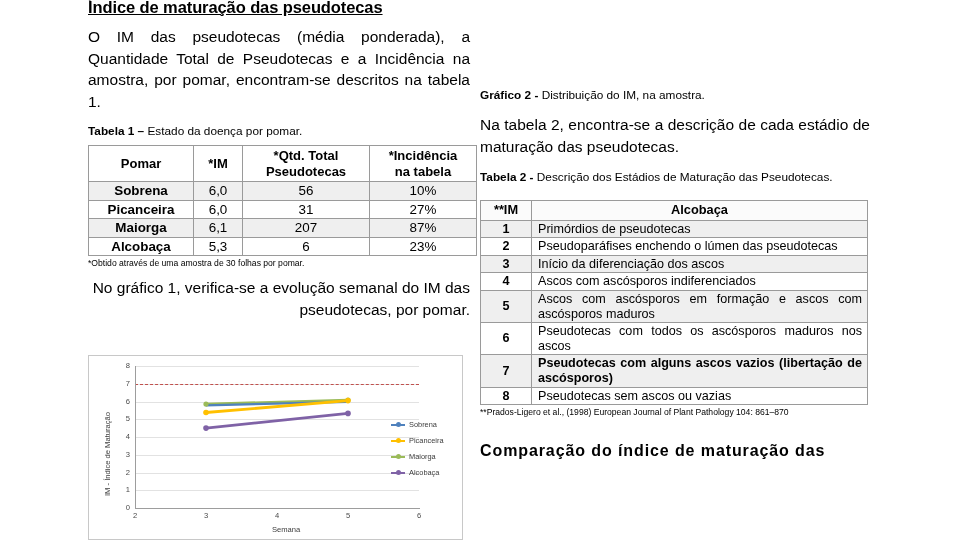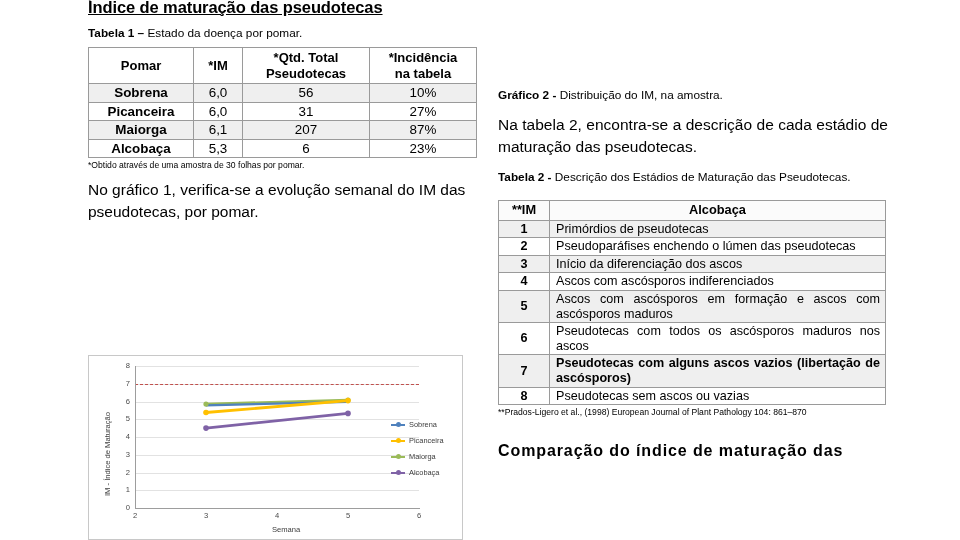--- a/index.html
+++ b/index.html
@@ -19,21 +19,21 @@
     background: #ffffff;
   }
   .col-left {
     position: absolute;
     left: 88px;
     top: 0px;
     width: 382px;
   }
   .col-right {
     position: absolute;
-    left: 498px;
+    left: 480px;
     top: 0px;
     width: 390px;
   }
 
   
   h1.doc-heading {
     font-size: 16.5px;
     font-weight: bold;
     margin: 0 0 11px 0;
     padding: 0;
@@ -41,21 +41,21 @@
     line-height: 15px;
     letter-spacing: -0.1px;
   }
   p.body-text {
     font-size: 15.5px;
     line-height: 21.5px;
     margin: 0 0 12px 0;
     text-align: justify;
   }
   p.body-text.last-left {
-    text-align: left;
+    text-align: right;
   }
   .caption {
     font-size: 11.8px;
     line-height: 15px;
     margin: 0 0 6px 0;
     text-align: justify;
   }
   .caption b { font-weight: bold; }
   .footnote {
     font-size: 8.6px;
@@ -224,20 +224,21 @@
 </style>
 </head>
 <body>
 
 <div class="page">
 
   <div class="col-left">
 
     <h1 class="doc-heading">Índice de maturação das pseudotecas</h1>
 
+    <p class="body-text">O IM das pseudotecas (média ponderada), a Quantidade Total de Pseudotecas e a Incidência na amostra, por pomar, encontram-se descritos na tabela 1.</p>
 
     <div class="caption">
       <b>Tabela 1 –</b><span> Estado da doença por pomar.</span>
     </div>
 
     <table class="t1">
       <thead>
         <tr>
           <th class="c-pomar">Pomar</th>
           <th class="c-im">*IM</th>

